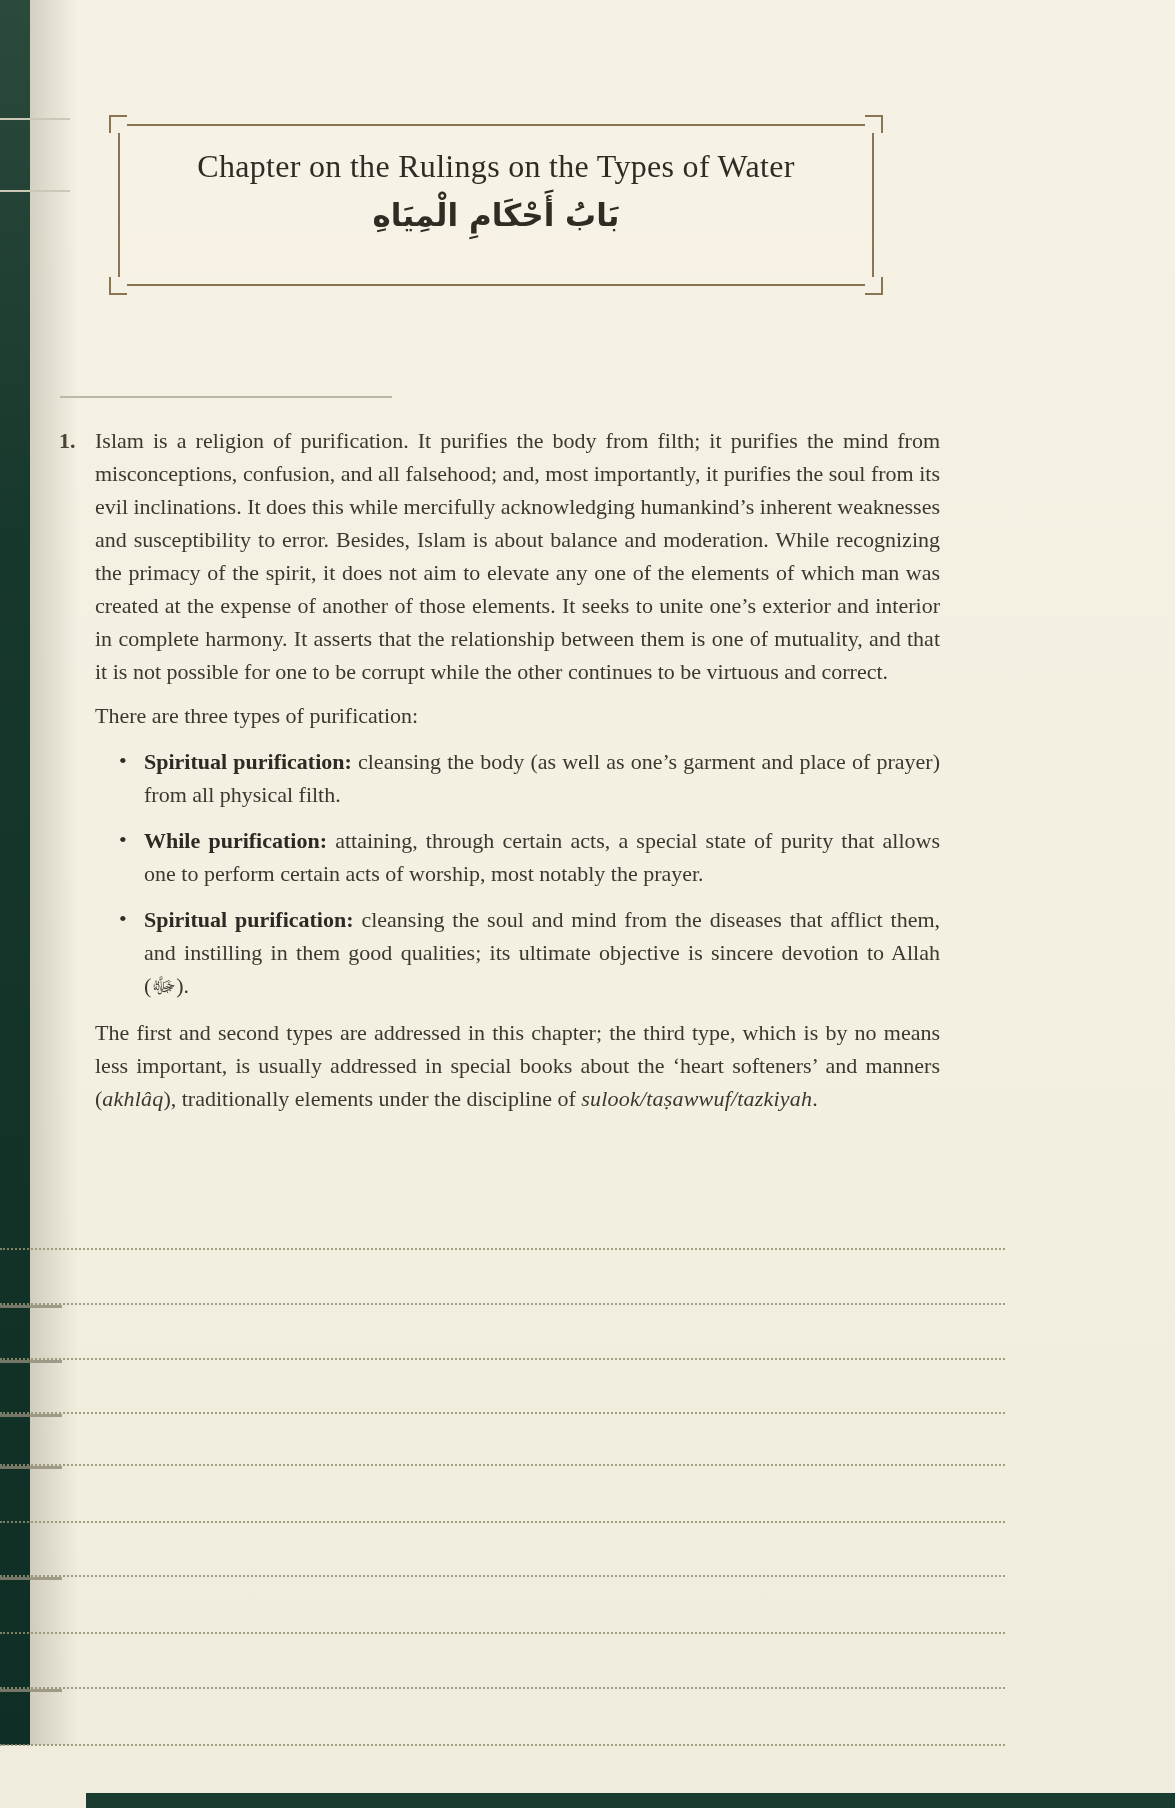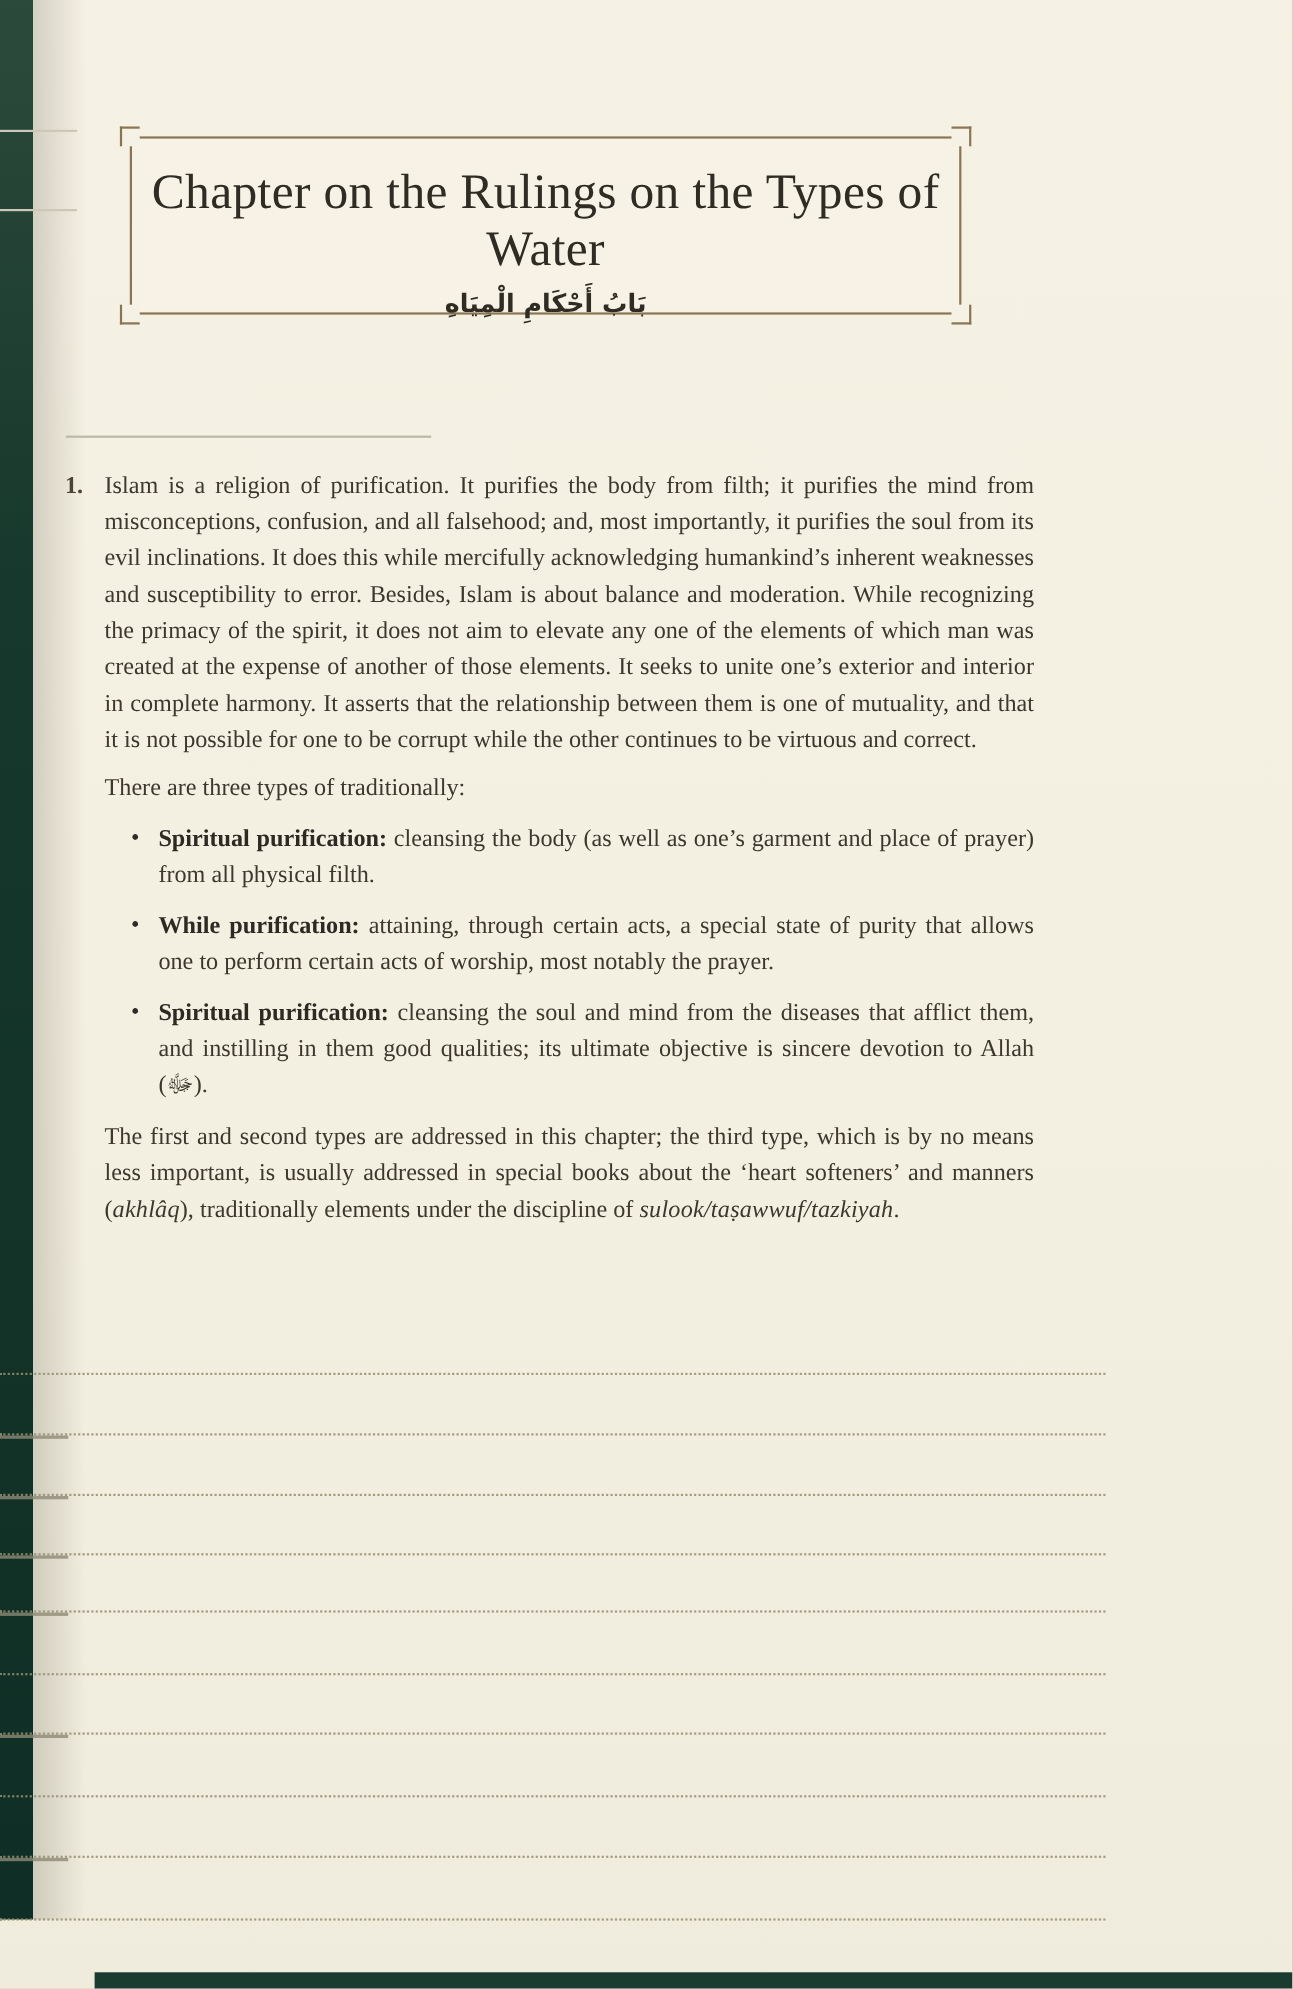--- a/index.html
+++ b/index.html
@@ -39,29 +39,29 @@
   .corner {
     position:absolute; width:16px; height:16px;
     border:2px solid #8a7553; background:#f5f1e4;
   }
   .corner.tl { left:-11px; top:-11px; border-right:none; border-bottom:none; }
   .corner.tr { right:-11px; top:-11px; border-left:none; border-bottom:none; }
   .corner.bl { left:-11px; bottom:-11px; border-right:none; border-top:none; }
   .corner.br { right:-11px; bottom:-11px; border-left:none; border-top:none; }
   .chapter-title {
     margin-top:22px;
-    font-size:45px; letter-spacing:0.3px;
+    font-size:32px; letter-spacing:0.3px;
     color:#2f2c24;
   }
   .chapter-arabic {
     margin-top:12px;
     direction:rtl;
     font-family:"DejaVu Sans", sans-serif;
     font-weight:bold;
-    font-size:23px;
+    font-size:31px;
     color:#2f2c24;
   }
 
   
   .section-heading {
     position:absolute; left:94px; top:300px; width:860px;
     margin:0; font-weight:normal;
     font-size:35px; color:#32302a; letter-spacing:0.2px;
   }
   .section-heading sup { font-size:18px; }
@@ -121,21 +121,21 @@
     <div class="chapter-title">Chapter on the Rulings on the Types of Water</div>
     <div class="chapter-arabic" dir="rtl">بَابُ أَحْكَامِ الْمِيَاهِ</div>
   </div>
 
   <div class="heading-rule"></div>
 
   <div class="body-block">
 
     <p class="para1"><span class="para-num">1.</span><span>Islam is a religion of purification. It purifies the body from filth; it purifies the mind from misconceptions, confusion, and all falsehood; and, most importantly, it purifies the soul from its evil inclinations. It does this while mercifully acknowledging humankind’s inherent weaknesses and susceptibility to error. Besides, Islam is about balance and moderation. While recognizing the primacy of the spirit, it does not aim to elevate any one of the elements of which man was created at the expense of another of those elements. It seeks to unite one’s exterior and interior in complete harmony. It asserts that the relationship between them is one of mutuality, and that it is not possible for one to be corrupt while the other continues to be virtuous and correct.</span></p>
 
-    <p class="intro">There are three types of traditionally:</p>
+    <p class="intro">There are three types of purification:</p>
 
     <ul class="bullets">
       <li>
         <span class="bullet-dot">•</span><span class="b-label">Spiritual purification:</span><span> cleansing the body (as well as one’s garment and place of prayer) from all physical filth.</span>
       </li>
       <li>
         <span class="bullet-dot">•</span><span class="b-label">While purification:</span><span> attaining, through certain acts, a special state of purity that allows one to perform certain acts of worship, most notably the prayer.</span>
       </li>
       <li>
         <span class="bullet-dot">•</span><span class="b-label">Spiritual purification:</span><span> cleansing the soul and mind from the diseases that afflict them, and instilling in them good qualities; its ultimate objective is sincere devotion to Allah (ﷻ).</span>

